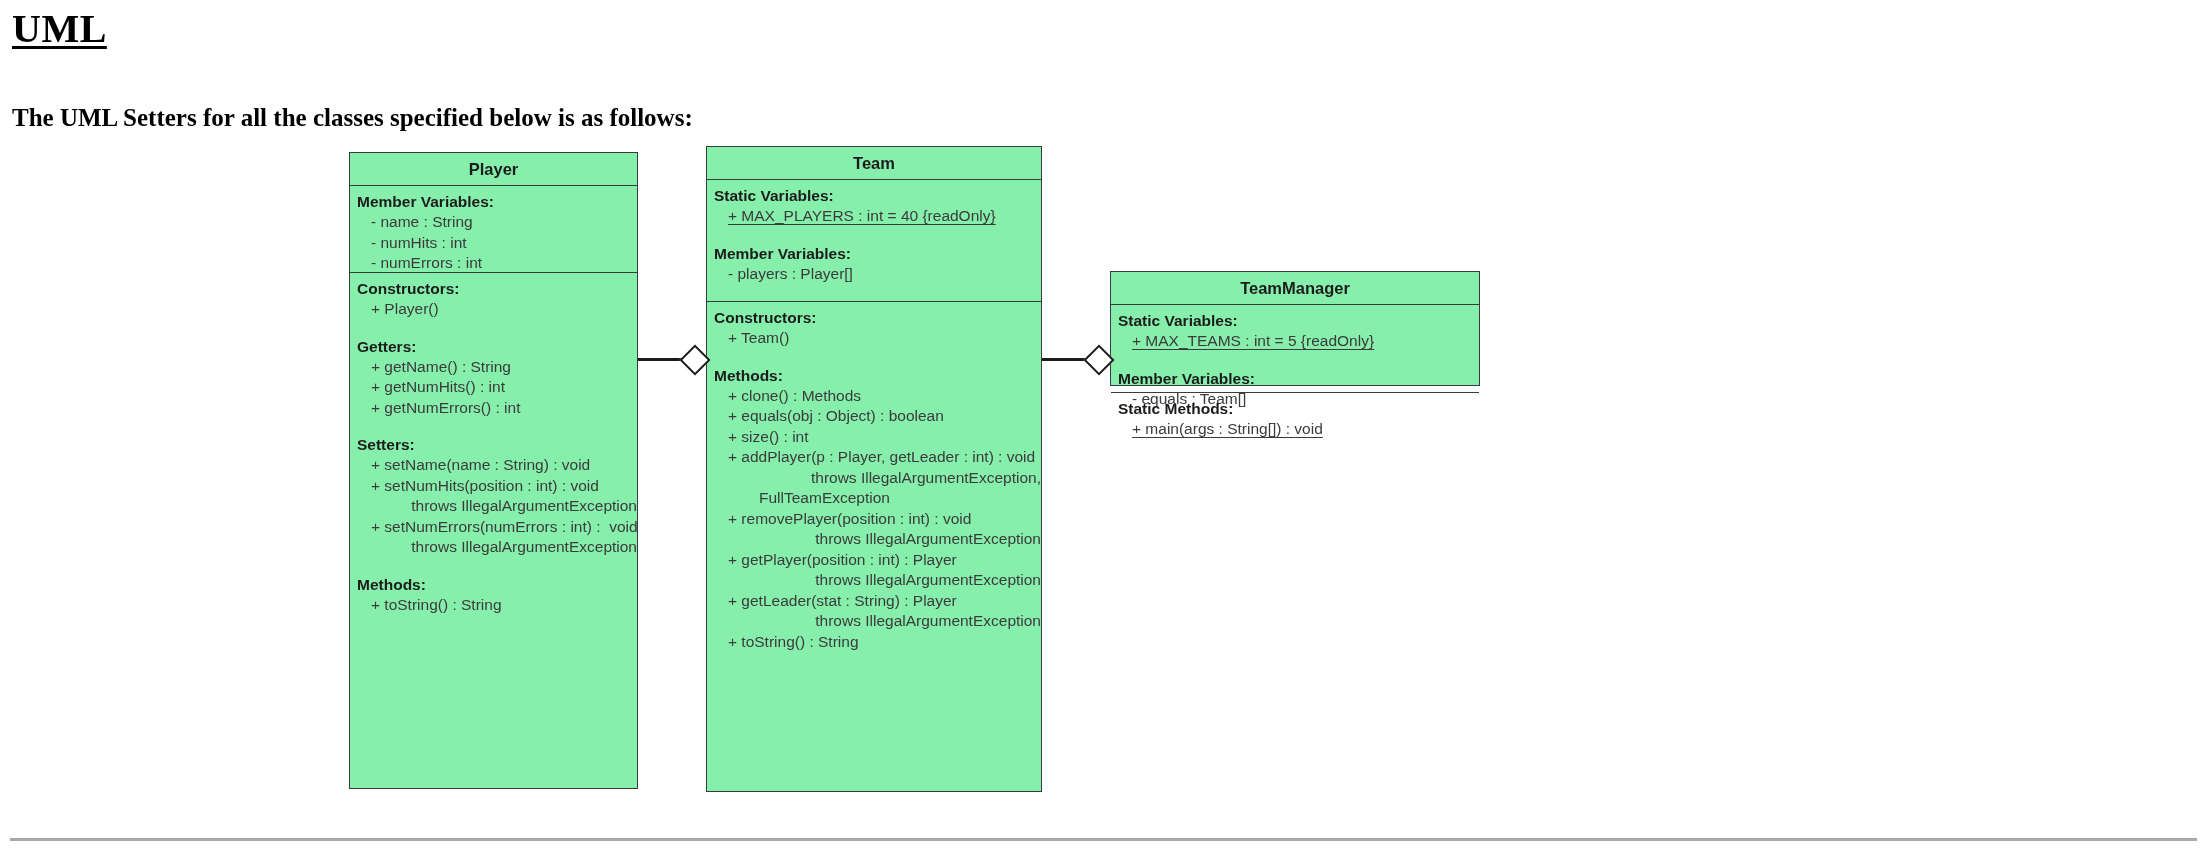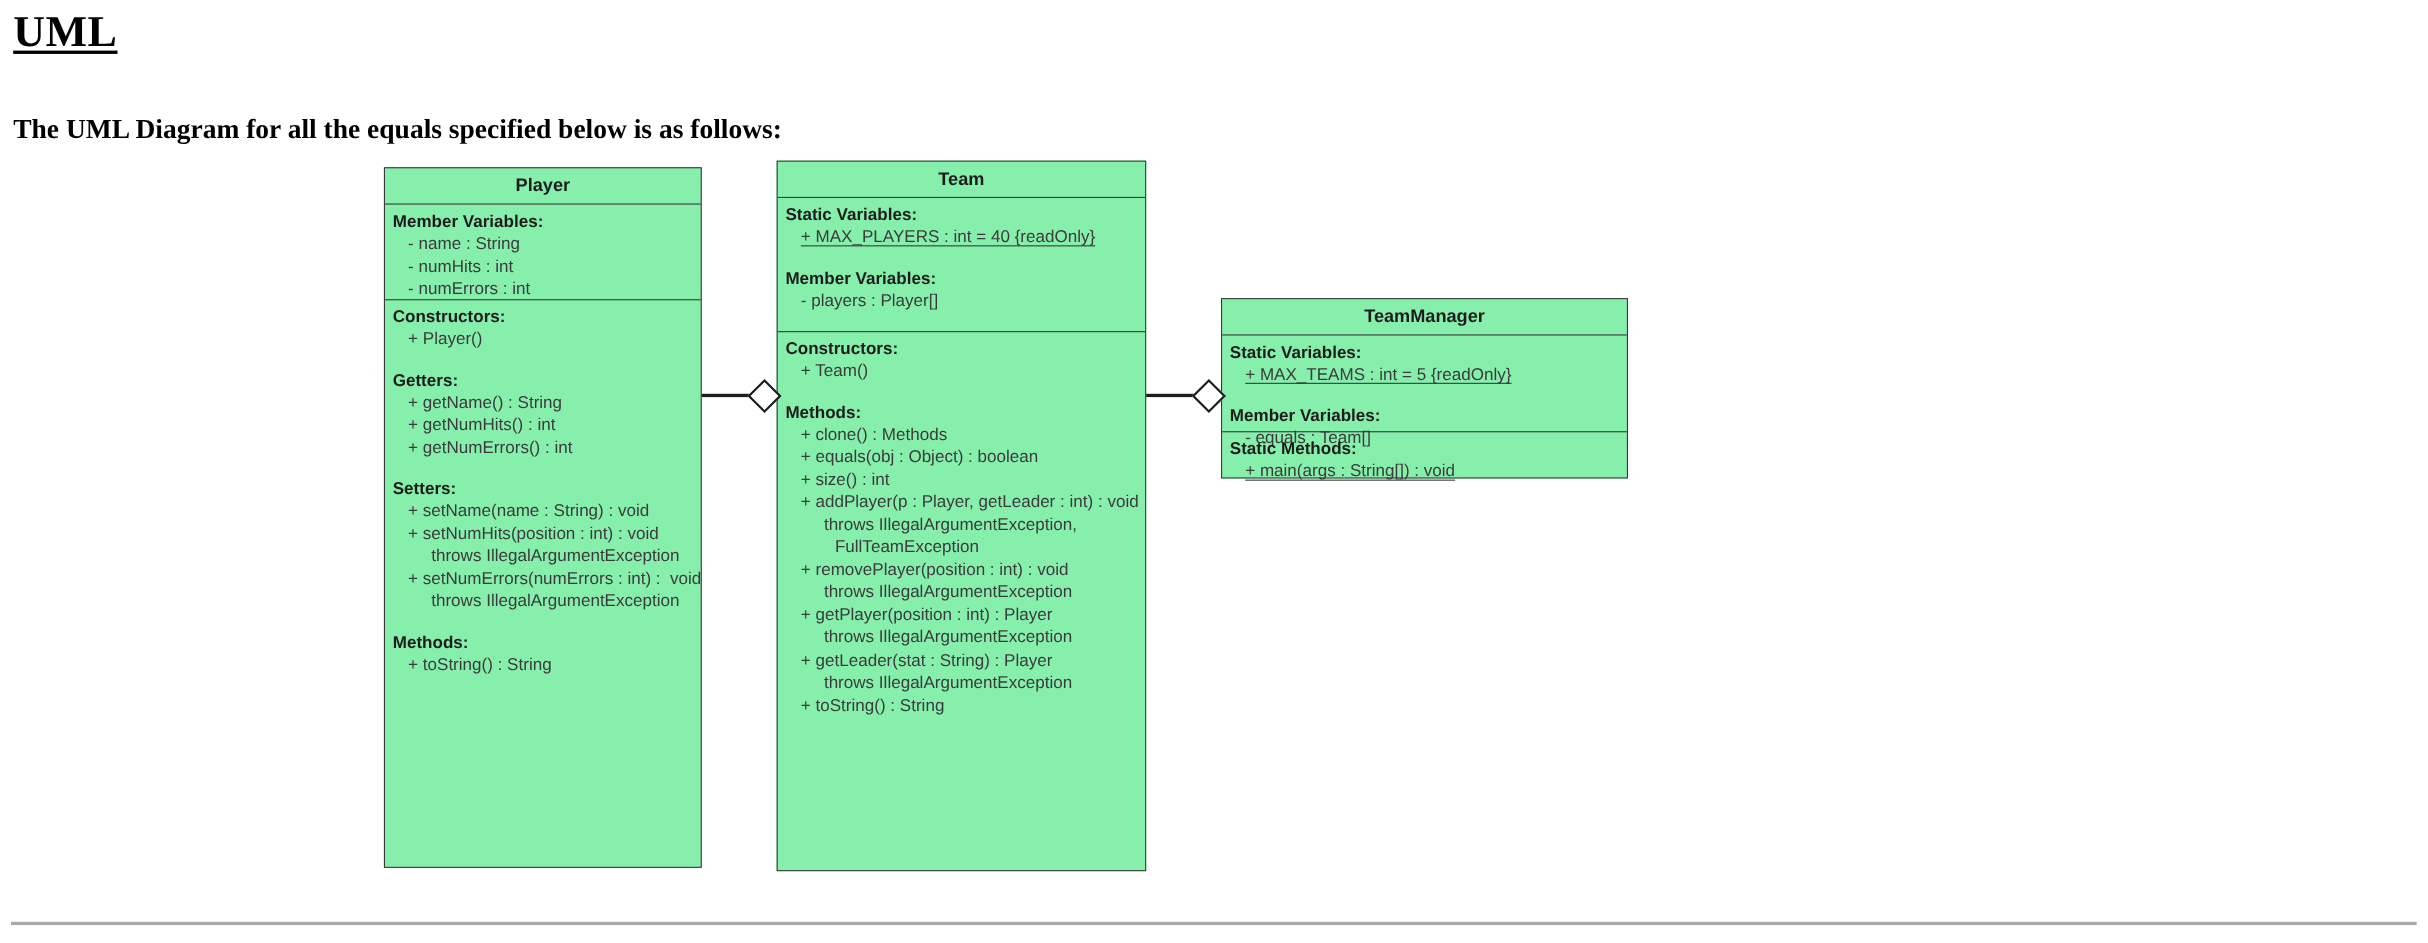--- a/index.html
+++ b/index.html
@@ -83,20 +83,21 @@
   }
   .uml-line {
     font-size: 15.5px;
     line-height: 20.5px;
     padding-left: 21px;
     white-space: pre;
     color: #3b3b3b;
   }
   .uml-line.cont {
     padding-left: 42px;
+    text-align: right;
   }
   .uml-line.cont2 {
     padding-left: 52px;
   }
   .uml-line.static-underline > span {
     text-decoration: underline;
     text-decoration-thickness: 1.3px;
     text-underline-offset: 2.5px;
   }
 
@@ -127,21 +128,21 @@
     top: 838px;
     height: 3px;
     background: #a9a9a9;
   }
 </style>
 </head>
 <body>
 
 <div class="doc-title">UML</div>
 
-<div class="doc-subtitle">The UML Diagram for all the equals specified below is as follows:</div>
+<div class="doc-subtitle">The UML Setters for all the classes specified below is as follows:</div>
 
 <div class="uml-box" id="box-player" style="left:349px; top:152px; width:289px; height:637px;">
   <div class="uml-title">Player</div>
   <div class="uml-section" style="height:87px;">
     <div class="uml-group">
       <div class="uml-group-label">Member Variables:</div>
       <div class="uml-line">- name : String</div>
       <div class="uml-line">- numHits : int</div>
       <div class="uml-line">- numErrors : int</div>
     </div>
@@ -201,21 +202,21 @@
       <div class="uml-line cont">throws IllegalArgumentException</div>
       <div class="uml-line">+ getPlayer(position : int) : Player</div>
       <div class="uml-line cont">throws IllegalArgumentException</div>
       <div class="uml-line">+ getLeader(stat : String) : Player</div>
       <div class="uml-line cont">throws IllegalArgumentException</div>
       <div class="uml-line">+ toString() : String</div>
     </div>
   </div>
 </div>
 
-<div class="uml-box" id="box-teammanager" style="left:1110px; top:271px; width:370px; height:164px;">
+<div class="uml-box" id="box-teammanager" style="left:1110px; top:271px; width:370px; height:115px;">
   <div class="uml-title">TeamManager</div>
   <div class="uml-section" style="height:88px;">
     <div class="uml-group">
       <div class="uml-group-label">Static Variables:</div>
       <div class="uml-line static-underline"><span>+ MAX_TEAMS : int = 5 {readOnly}</span></div>
     </div>
     <div class="uml-group">
       <div class="uml-group-label">Member Variables:</div>
       <div class="uml-line">- equals : Team[]</div>
     </div>

